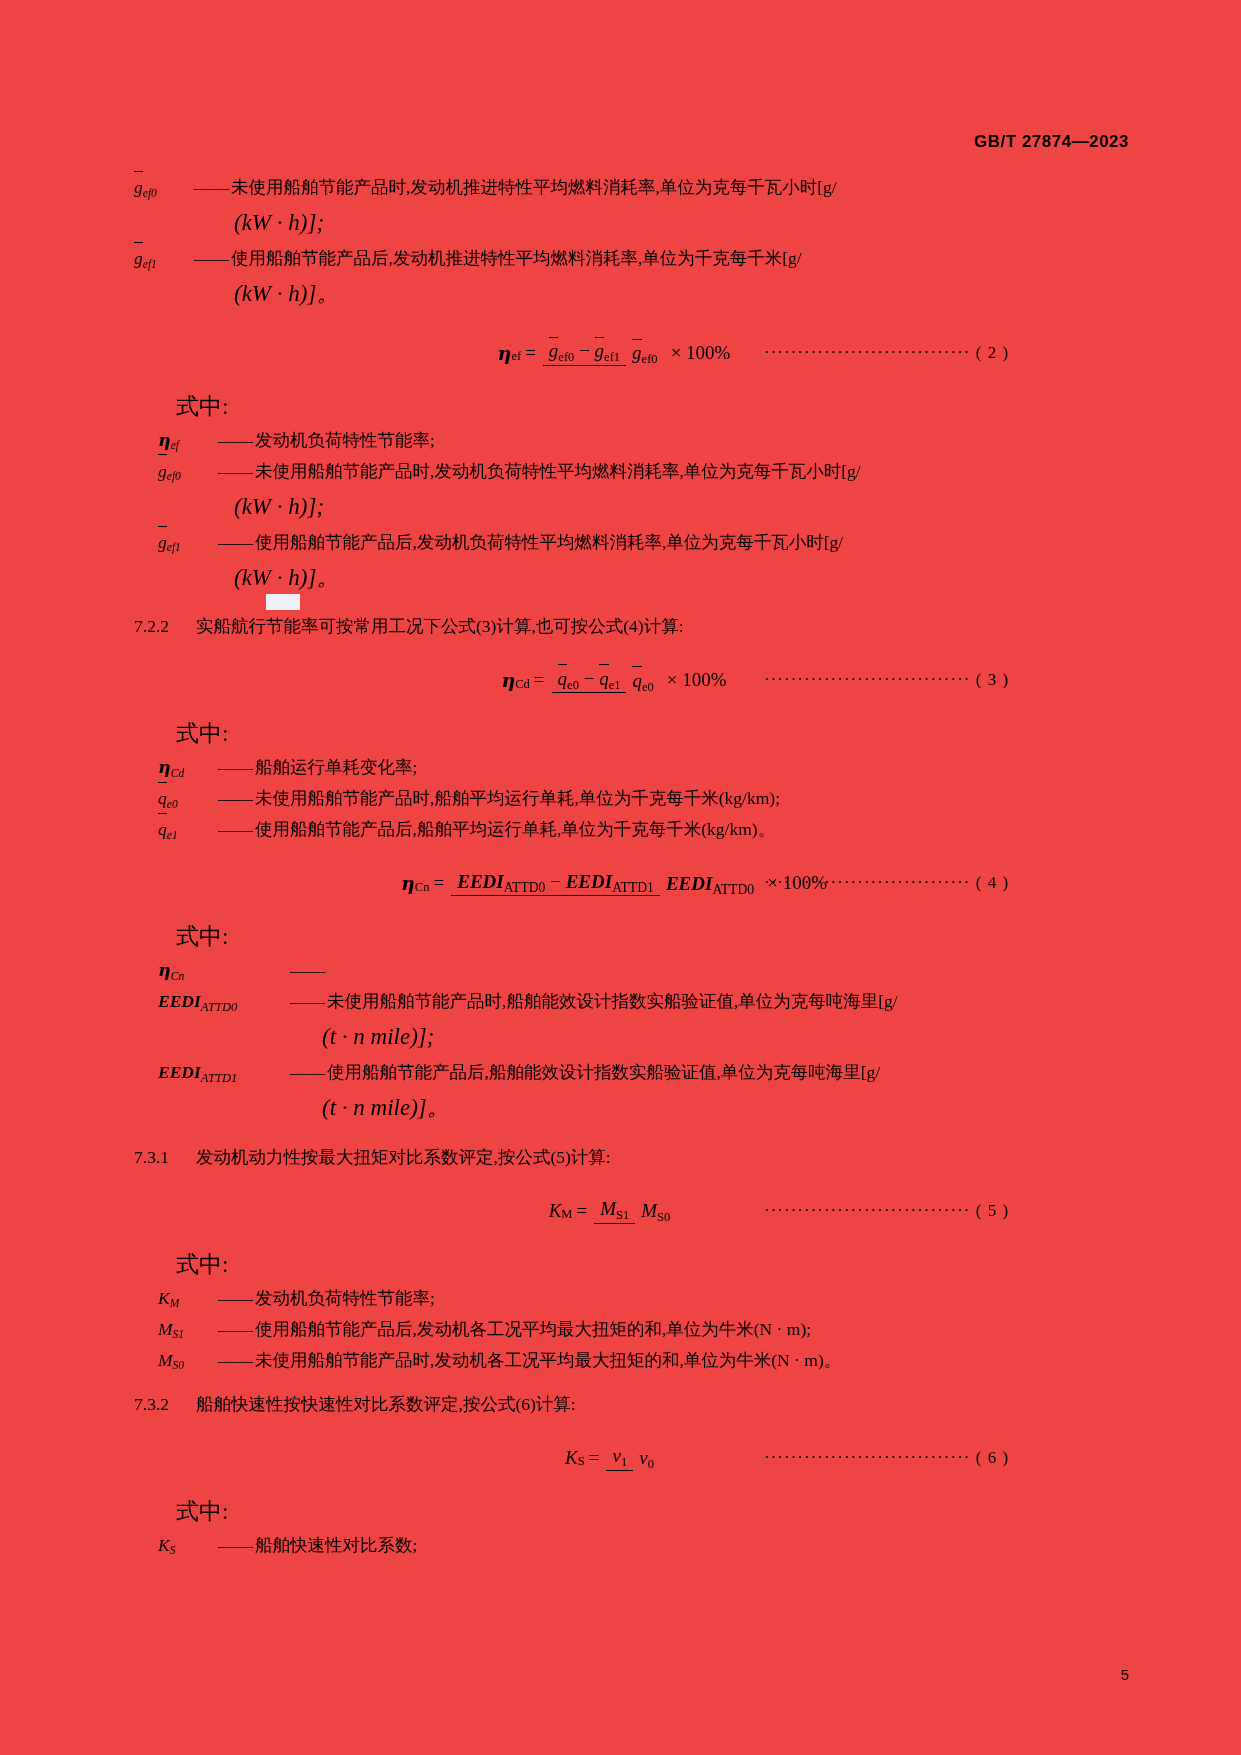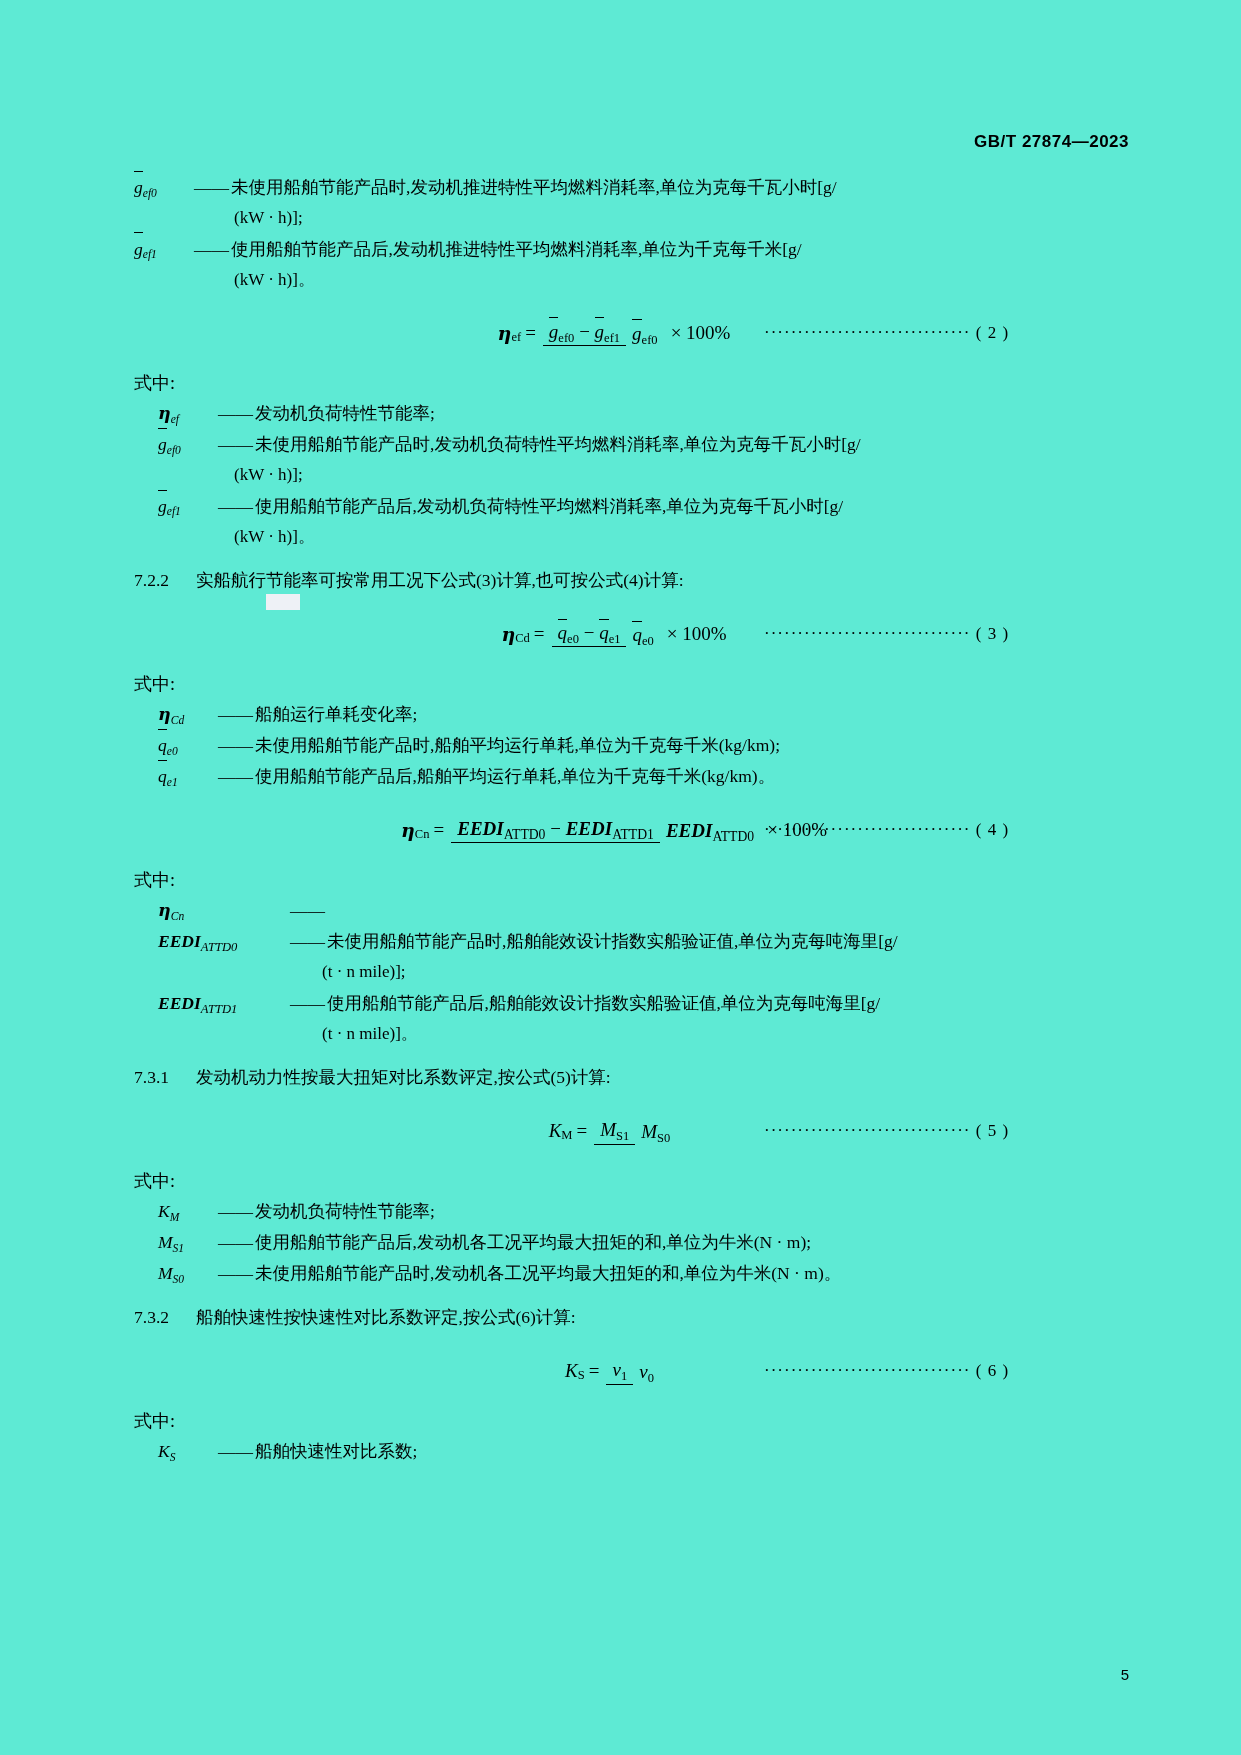--- a/index.html
+++ b/index.html
@@ -9,21 +9,21 @@
   }
   body {
     font-family: "Liberation Serif", "DejaVu Serif", serif;
     color: #000000;
   }
   .page {
     position: relative;
     width: 1241px;
     height: 1755px;
     margin: 0 auto;
-    background: #5eead4;
+    background: #ef4444;
     box-sizing: border-box;
     overflow: hidden;
   }
   .header {
     position: absolute;
     top: 132px;
     right: 112px;
     font-family: "Liberation Sans", sans-serif;
     font-weight: bold;
     font-size: 17px;
@@ -37,24 +37,25 @@
     font-size: 15px;
   }
   .content {
     position: absolute;
     left: 134px;
     top: 170px;
     width: 960px;
   }
   
   .para {
-    font-size: 17px;
+    font-size: 23px;
     line-height: 1.62;
     margin: 2px 0 2px 0;
     text-align: justify;
+    font-style: italic;
   }
   .def-row {
     display: flex;
     align-items: flex-start;
     font-size: 17.5px;
     line-height: 1.6;
     margin: 3px 0;
   }
   .def-sym {
     flex: 0 0 auto;
@@ -72,21 +73,22 @@
   .def-text {
     flex: 1 1 auto;
   }
   .indent {
     margin-left: 24px;
   }
   .indent2 {
     margin-left: 100px;
   }
   .shiz {
-    font-size: 18px;
+    margin-left: 42px;
+    font-size: 23px;
     margin-top: 6px;
     margin-bottom: 4px;
   }
   .clause {
     font-size: 17.5px;
     margin: 16px 0 8px 0;
     line-height: 1.6;
   }
   .clause .num {
     display: inline-block;

